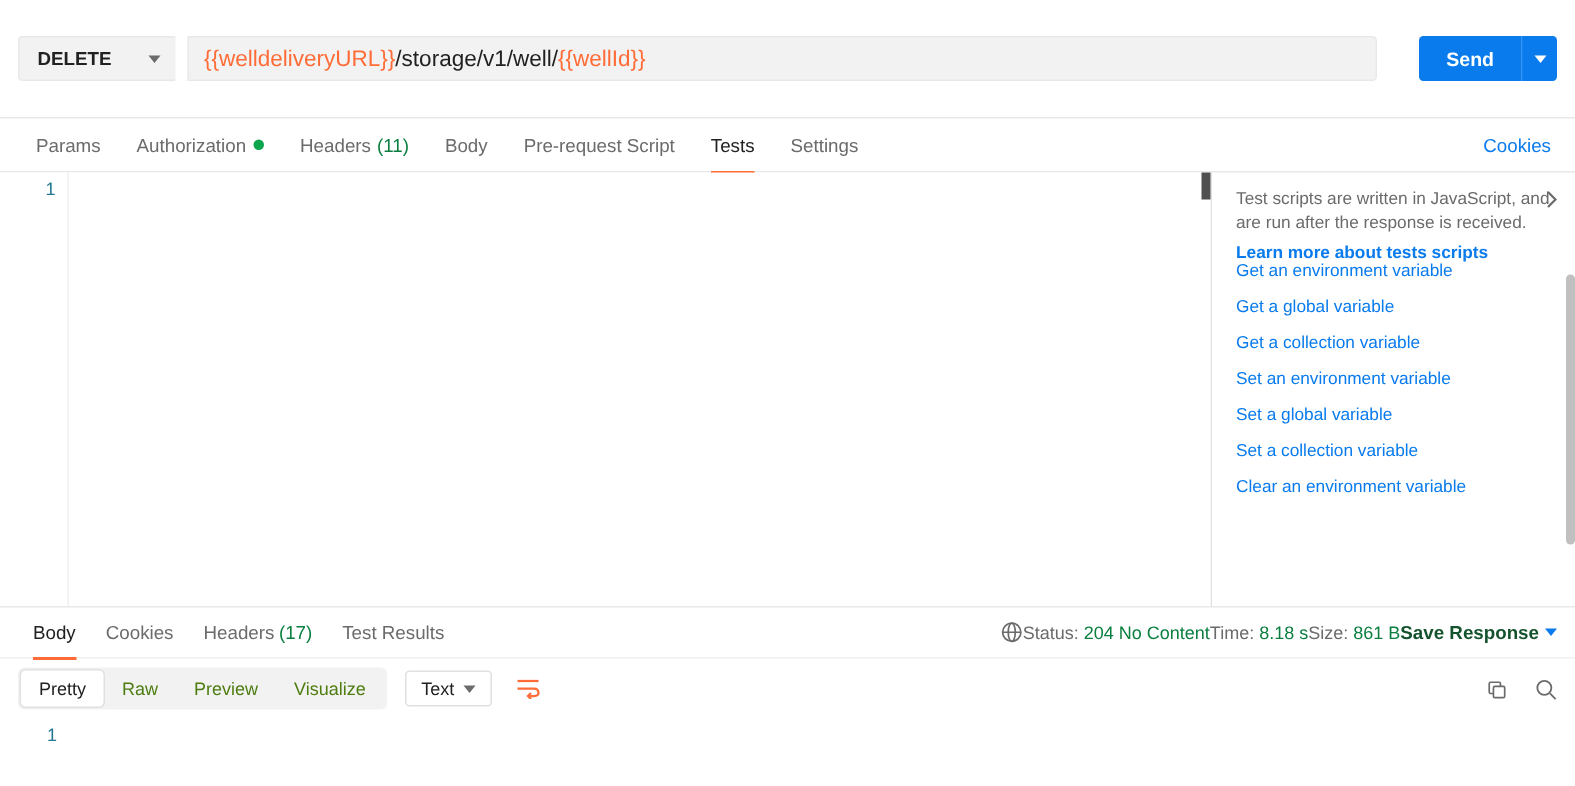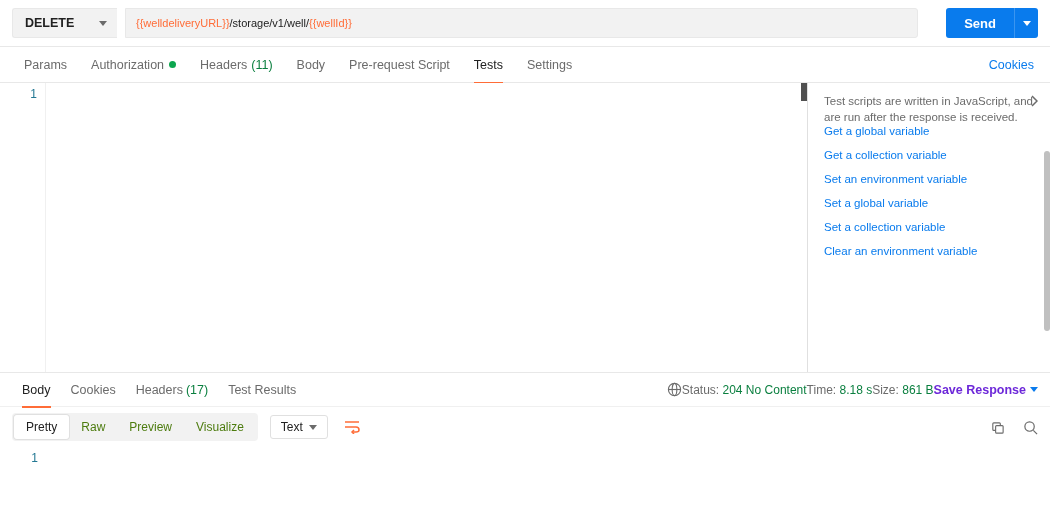--- a/index.html
+++ b/index.html
@@ -1,20 +1,20 @@
 <!DOCTYPE html>
 <html><head>
 <meta charset="utf-8">
 <style>
   * { box-sizing: border-box; margin: 0; padding: 0; }
   body { font-family: -apple-system, BlinkMacSystemFont, "Segoe UI", Arial, sans-serif; font-size: 12.5px; color: #212121; background: #fff; width: 1050px; height: 524px; overflow: hidden; position: relative; }
   
-  .top-bar { display: flex; align-items: center; padding: 8px 12px; gap: 8px; border-bottom: 1px solid #e8e8e8; }
+  .top-bar { display: flex; align-items: center; padding: 24px 12px; gap: 8px; border-bottom: 1px solid #e8e8e8; }
   .method-select { display: flex; align-items: center; justify-content: space-between; width: 105px; height: 30px; background: #f2f2f2; border: 1px solid #e8e8e8; border-right: none; border-radius: 3px 0 0 3px; padding: 0 10px 0 12px; font-weight: 600; font-size: 12.5px; color: #212121; }
-  .url-bar { flex: 1; height: 30px; background: #f2f2f2; border: 1px solid #e8e8e8; border-radius: 0 3px 3px 0; padding: 0 10px; display: flex; align-items: center; font-size: 11px; }
+  .url-bar { flex: 1; height: 30px; background: #f2f2f2; border: 1px solid #e8e8e8; border-radius: 0 3px 3px 0; padding: 0 10px; display: flex; align-items: center; font-size: 15px; }
   .url-var { color: #ff6c37; }
   .url-static { color: #212121; }
   .send-group { display: flex; margin-left: 20px; }
   .send-btn { background: #097bed; color: #fff; border: none; height: 30px; padding: 0 18px; font-size: 13px; font-weight: 600; border-radius: 3px 0 0 3px; }
   .send-dd { background: #097bed; color: #fff; border: none; border-left: 1px solid #3a95f0; height: 30px; width: 24px; border-radius: 0 3px 3px 0; display:flex;align-items:center;justify-content:center; }
   
   .tabs-row { display: flex; align-items: center; padding: 0 12px; border-bottom: 1px solid #e8e8e8; height: 36px; }
   .tab { padding: 16px 12px; height: 36px; display: flex; align-items: center; color: #6b6b6b; font-size: 12.5px; cursor: pointer; position: relative; }
   .tab .count { color: #0a7f3f; margin-left: 4px; }
   .tab .dot { width: 7px; height: 7px; background: #0da64f; border-radius: 50%; margin-left: 5px; }
@@ -37,21 +37,21 @@
   .scroll-track { position: absolute; right: 0; top: 68px; width: 6px; height: 180px; background: #c0c0c0; border-radius: 3px; }
   .snip-chevron { position: absolute; right: 12px; top: 12px; color: #6b6b6b; }
   
   .resp-tabs-row { display: flex; align-items: center; height: 34px; padding: 0 12px; border-bottom: 1px solid #f0f0f0; }
   .resp-tab { padding: 0 10px; height: 34px; display: flex; align-items: center; color: #6b6b6b; font-size: 12.5px; position: relative; }
   .resp-tab.active { color: #212121; }
   .resp-tab.active::after { content: ""; position: absolute; left: 10px; right: 10px; bottom: -1px; height: 2px; background: #ff6c37; }
   .resp-tab .count { color: #0a7f3f; margin-left: 3px; }
   .resp-meta { margin-left: auto; display: flex; align-items: center; gap: 0; font-size: 12px; color: #6b6b6b; }
   .resp-meta .val { color: #0a7f3f; }
-  .save-resp { color: #6d28d9; font-size: 12.5px; display: flex; align-items: center; gap: 4px; font-weight: 600; }
+  .save-resp { color: #14532d; font-size: 12.5px; display: flex; align-items: center; gap: 4px; font-weight: 600; }
   .globe-icon { color: #6b6b6b; }
   
   .toolbar-row { display: flex; align-items: center; height: 40px; padding: 0 12px; gap: 6px; }
   .view-group { display: inline-flex; background: #f2f2f2; border-radius: 4px; padding: 2px; }
   .view-btn { border: none; background: transparent; padding: 5px 12px; font-size: 12px; color: #4d7c0f; border-radius: 3px; }
   .view-btn.active { background: #fff; color: #212121; box-shadow: 0 0 0 1px #e0e0e0; }
   .sel { display: inline-flex; align-items: center; gap: 6px; border: 1px solid #e0e0e0; padding: 4px 10px; border-radius: 3px; font-size: 12px; color: #212121; margin-left: 6px; }
   .wrap-icon { width: 28px; height: 26px; border: 1px solid transparent; display:flex;align-items:center;justify-content:center; color: #ff6c37; margin-left: 4px; border-radius:3px;}
   .right-icons { margin-left: auto; display: flex; gap: 18px; color: #6b6b6b; }
   
@@ -118,21 +118,23 @@
       <div class="split-handle"></div>
     </div>
   </div>
   <div class="snippets-panel">
     <span class="snip-chevron">
       <svg width="8" height="12" viewBox="0 0 8 12">
           <path d="M2 1 L7 6 L2 11" fill="none" stroke="#6b6b6b" stroke-width="1.5"></path>
         </svg>
     </span>
     <div class="snip-desc">Test scripts are written in JavaScript, and are run after the response is received.</div>
+    <a class="snip-learn">Learn more about tests scripts</a>
     <div class="snip-list">
+      <a class="snip-item">Get an environment variable</a>
       <a class="snip-item">Get a global variable</a>
       <a class="snip-item">Get a collection variable</a>
       <a class="snip-item">Set an environment variable</a>
       <a class="snip-item">Set a global variable</a>
       <a class="snip-item">Set a collection variable</a>
       <a class="snip-item">Clear an environment variable</a>
     </div>
     <div class="scroll-track"></div>
   </div>
 </div>

